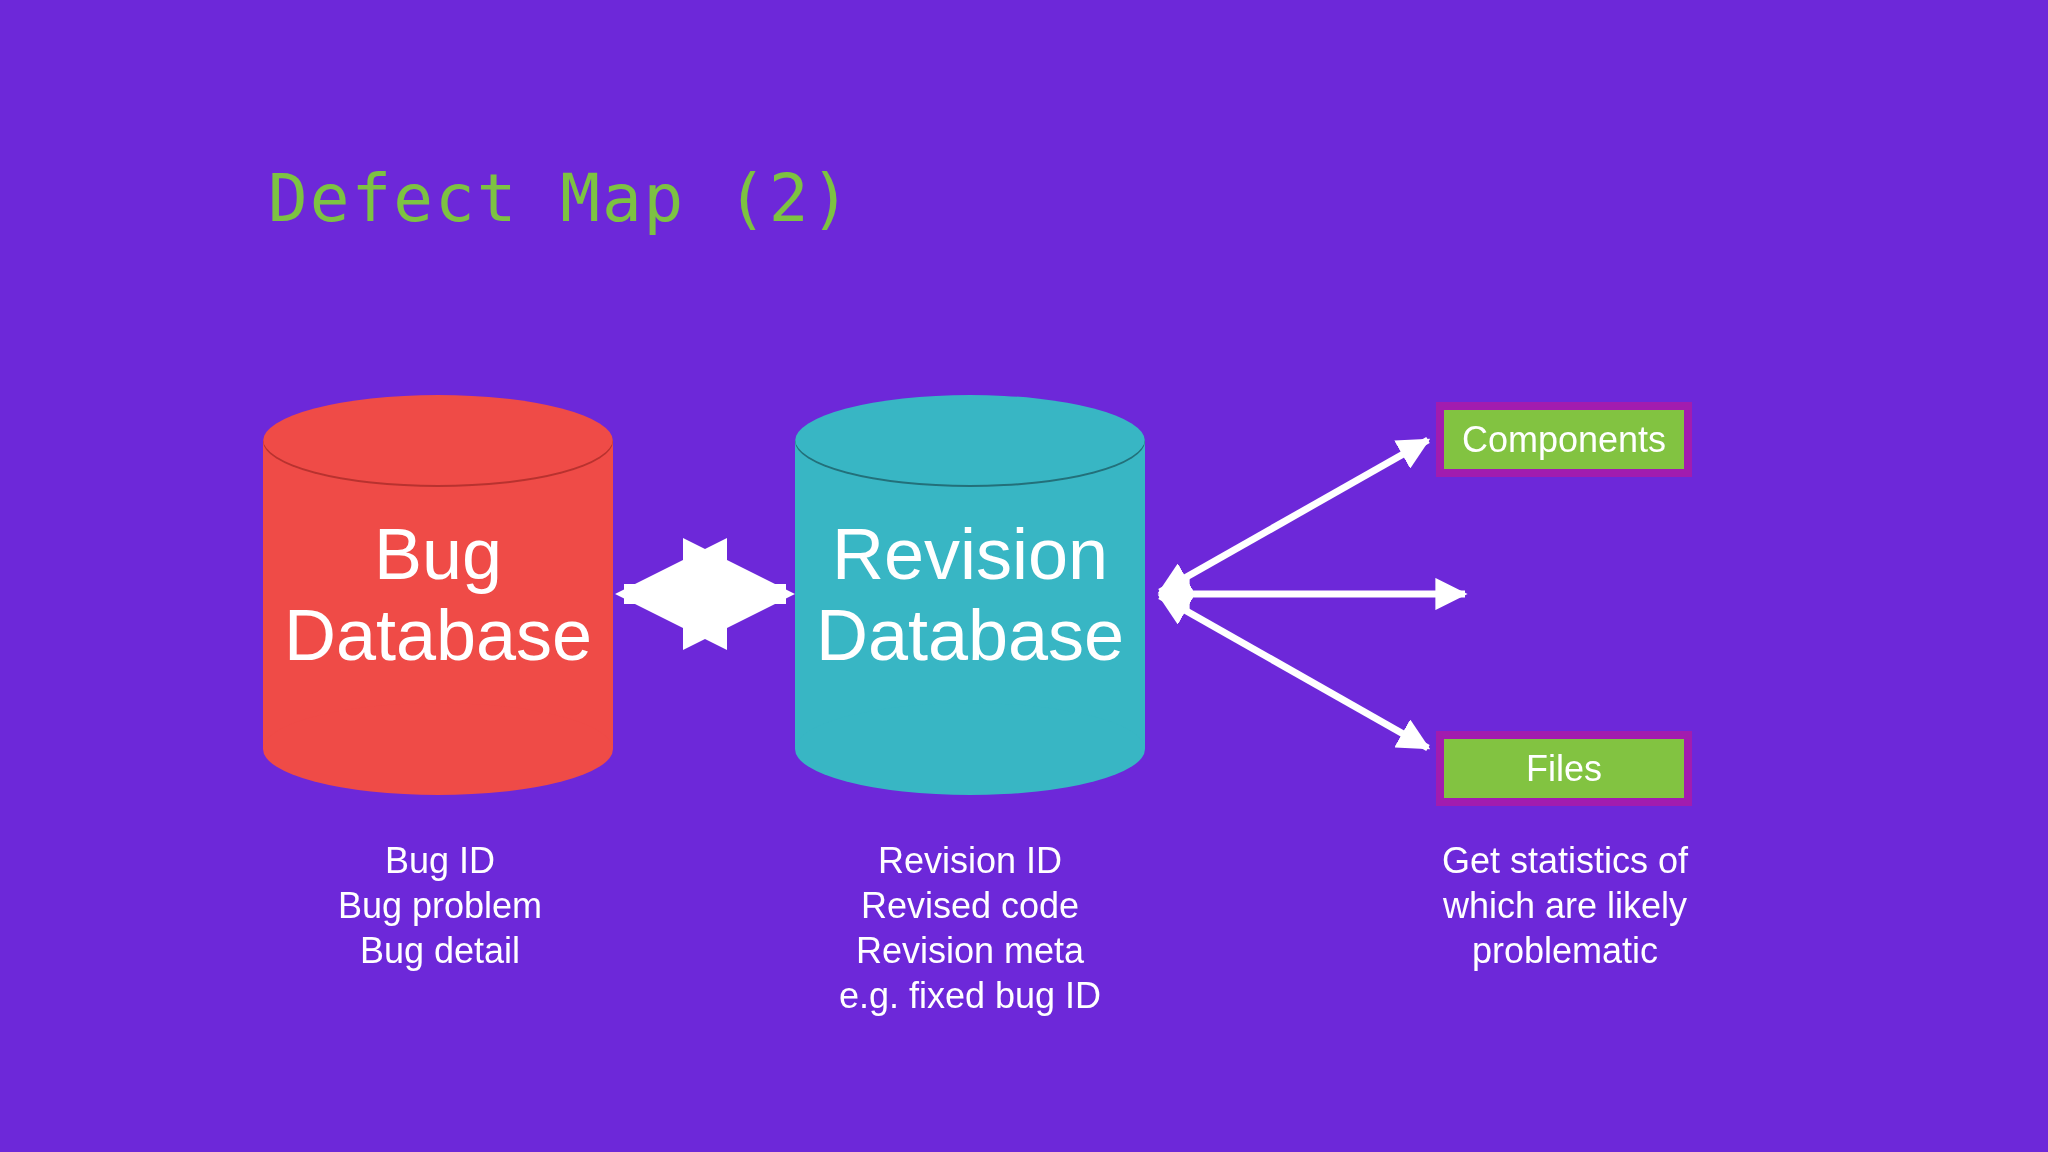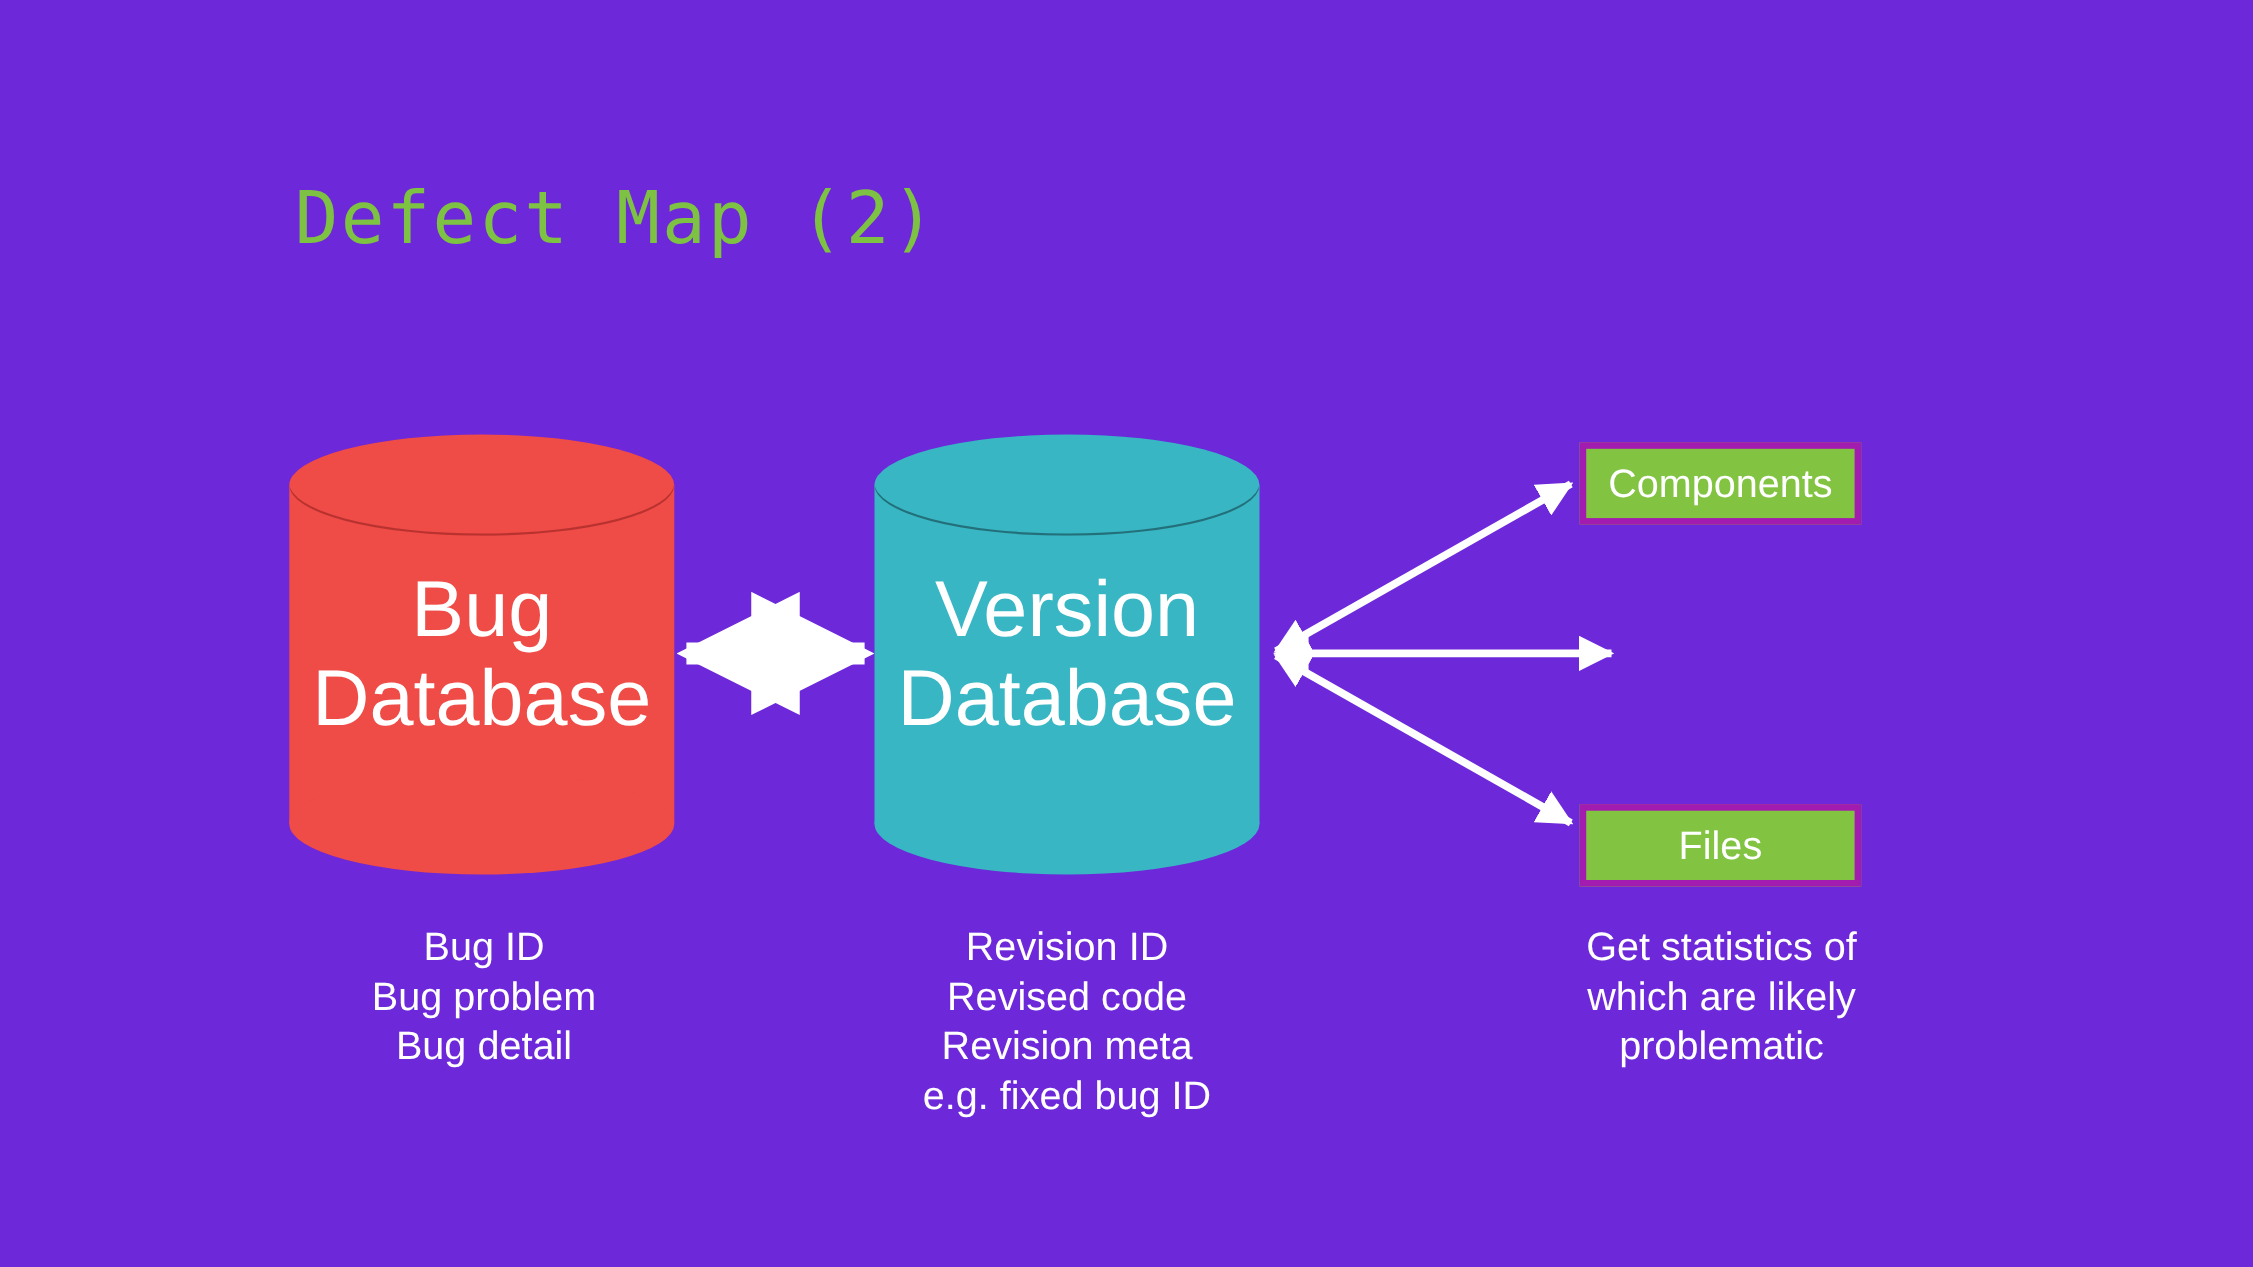--- a/index.html
+++ b/index.html
@@ -83,21 +83,21 @@
 
   #cyl-version { left: 795px; top: 395px; }
   #cyl-version .cyl-body { background: #38B6C4; }
   #cyl-version .cyl-top { background: #38B6C4; box-shadow: inset 0 -2px 0 #23707A; }
   #cyl-version .cyl-bottom { background: #38B6C4; }
 
   
   .green-box {
     position: absolute;
     background: #82C341;
-    border: 6px solid #a21caf;
+    border: 8px solid #a21caf;
     display: flex;
     align-items: center;
     justify-content: center;
     color: #FFFFFF;
     font-size: 36px;
     box-sizing: border-box;
   }
   #box-components { left: 1436px; top: 402px; width: 256px; height: 75px; }
   #box-directories { left: 1473px; top: 556px; width: 253px; height: 76px; }
   #box-files { left: 1436px; top: 731px; width: 256px; height: 75px; }
@@ -140,21 +140,21 @@
       <span>Bug</span>
       <span>Database</span>
     </div>
   </div>
 
   <div class="cylinder" id="cyl-version">
     <div class="cyl-body"></div>
     <div class="cyl-bottom"></div>
     <div class="cyl-top"></div>
     <div class="cyl-label">
-      <span>Version</span>
+      <span>Revision</span>
       <span>Database</span>
     </div>
   </div>
 
   <div class="green-box" id="box-components">
     <span>Components</span>
   </div>
   <div class="green-box" id="box-files">
     <span>Files</span>
   </div>

